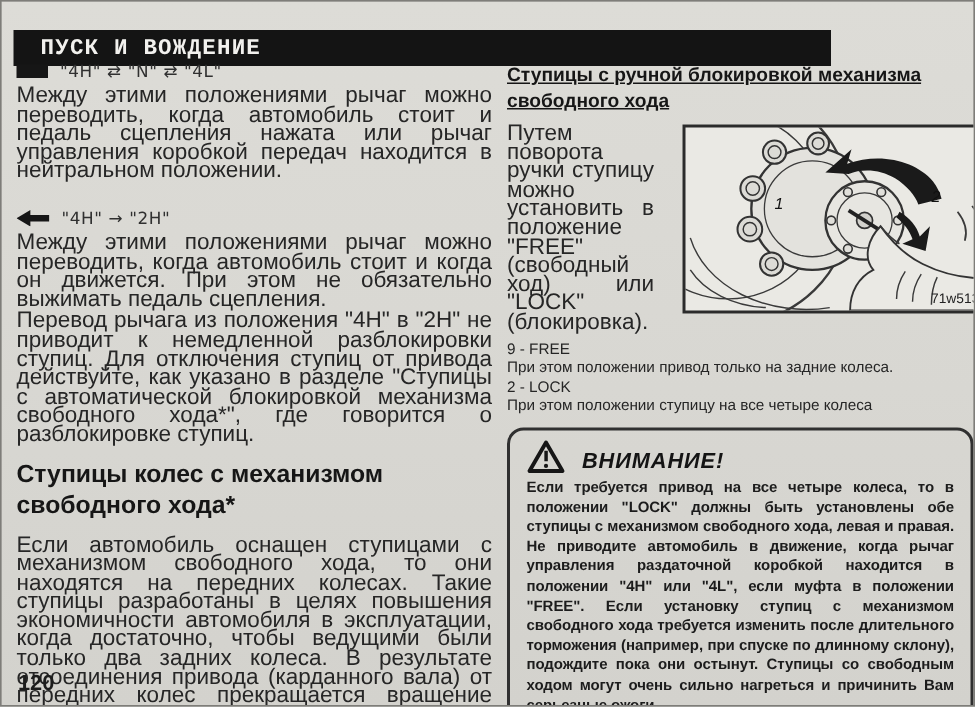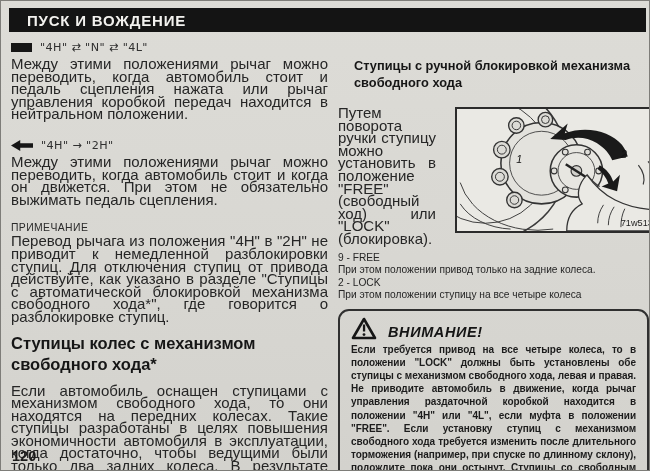--- a/index.html
+++ b/index.html
@@ -5,43 +5,43 @@
   html,body{margin:0;padding:0;}
   body{width:650px;height:471px;background:#a9a8a4;}
   *{box-sizing:border-box;}
   .page{
     position:relative;width:650px;height:471px;overflow:hidden;
     background:linear-gradient(180deg,#dddcd7 0%,#d8d7d2 55%,#d3d2cd 100%);
     border:1px solid #7e7d79;
     font-family:"Liberation Sans","DejaVu Sans",sans-serif;color:#222;
   }
   .header-bar{
-    position:absolute;left:8px;top:7px;width:637px;height:24px;
-    background:#141414;display:flex;align-items:center;padding-left:18px;
+    position:absolute;left:8px;top:19px;width:545px;height:24px;
+    background:#141414;display:flex;align-items:center;padding-left:18px;font-family:Liberation Mono, monospace;
   }
   .header-title{color:#f2f1ee;font-size:15px;font-weight:bold;letter-spacing:.8px;}
 
   .col-left{position:absolute;left:10px;top:40px;width:317px;}
   .col-right{position:absolute;left:337px;top:40px;width:311px;}
 
   .body{font-size:15px;line-height:12.6px;margin:0;text-align:justify;color:#262626;}
   .shift-row{display:flex;align-items:center;gap:8px;height:13px;}
   .bar-icon{width:21px;height:9px;background:#161616;flex:none;}
   .arrow-left-icon{width:22px;height:11px;background:#161616;flex:none;
     clip-path:polygon(0 50%,42% 0,42% 30%,100% 30%,100% 70%,42% 70%,42% 100%);}
   .shift-label{font-family:"DejaVu Sans",sans-serif;font-size:11.2px;color:#303030;letter-spacing:.4px;white-space:nowrap;}
   .p1,.p2{margin-top:4px;}
   .row2{margin-top:18px;}
   .note-title{margin-top:16px;font-size:10.4px;letter-spacing:.4px;color:#2a2a2a;}
   .note-body{margin-top:2px;}
   .section-title{margin:9px 0 0;font-size:16.5px;line-height:21px;font-weight:bold;color:#161616;}
   .section-body{margin-top:10px;}
   .page-number{position:absolute;left:11px;bottom:6px;font-size:14.5px;font-weight:bold;color:#1c1c1c;}
 
-  .sub-title{margin:16px;font-size:12.8px;line-height:17px;font-weight:bold;color:#161616;}
+  .sub-title{margin:0;font-size:12.8px;line-height:17px;font-weight:bold;color:#161616;text-decoration:underline;}
   .fig-row{display:flex;gap:19px;margin-top:8px;}
   .intro{width:98px;flex:none;}
   .figure{flex:none;width:206px;height:126px;border:2px solid #2b2b2b;background:#eae9e4;}
   .figure svg{display:block;width:100%;height:100%;}
   .legend{margin-top:6px;font-size:10.2px;line-height:12.5px;color:#262626;}
   .warning-box{
     margin-top:7px;border:2px solid #303030;border-radius:11px;
     padding:4px 11px 7px;box-shadow:0 3px 0 -1px rgba(60,60,58,.55);
   }
   .warning-head{display:flex;align-items:flex-end;gap:11px;margin:2px 0 3px;}
@@ -64,21 +64,20 @@
       <span class="shift-label">"4H"  ⇄  "N"  ⇄  "4L"</span>
     </div>
     <p class="body p1">Между этими положениями рычаг можно переводить, когда автомобиль стоит и педаль сцепления нажата или рычаг управления коробкой передач находится в нейтральном положении.</p>
 
     <div class="shift-row row2">
       <span class="arrow-left-icon"></span>
       <span class="shift-label">"4H"  →  "2H"</span>
     </div>
     <p class="body p2">Между этими положениями рычаг можно переводить, когда автомобиль стоит и когда он движется. При этом не обязательно выжимать педаль сцепления.</p>
 
-    <div class="note-title">ПРИМЕЧАНИЕ</div>
     <p class="body note-body">Перевод рычага из положения "4H" в "2H" не приводит к немедленной разблокировки ступиц. Для отключения ступиц от привода действуйте, как указано в разделе "Ступицы с автоматической блокировкой механизма свободного хода*", где говорится о разблокировке ступиц.</p>
 
     <h2 class="section-title">Ступицы колес с механизмом свободного хода*</h2>
     <p class="body section-body">Если автомобиль оснащен ступицами с механизмом свободного хода, то они находятся на передних колесах. Такие ступицы разработаны в целях повышения экономичности автомобиля в эксплуатации, когда достаточно, чтобы ведущими были только два задних колеса. В результате отсоединения привода (карданного вала) от передних колес прекращается вращение передаточного механизма, уменьшается шум и износ узлов и облегчается вращение колес, так как вращаются только сами колеса.</p>
   </div>
 
   <div class="col-right">
     <h3 class="sub-title">Ступицы с ручной блокировкой механизма свободного хода</h3>
 
     <div class="fig-row">

